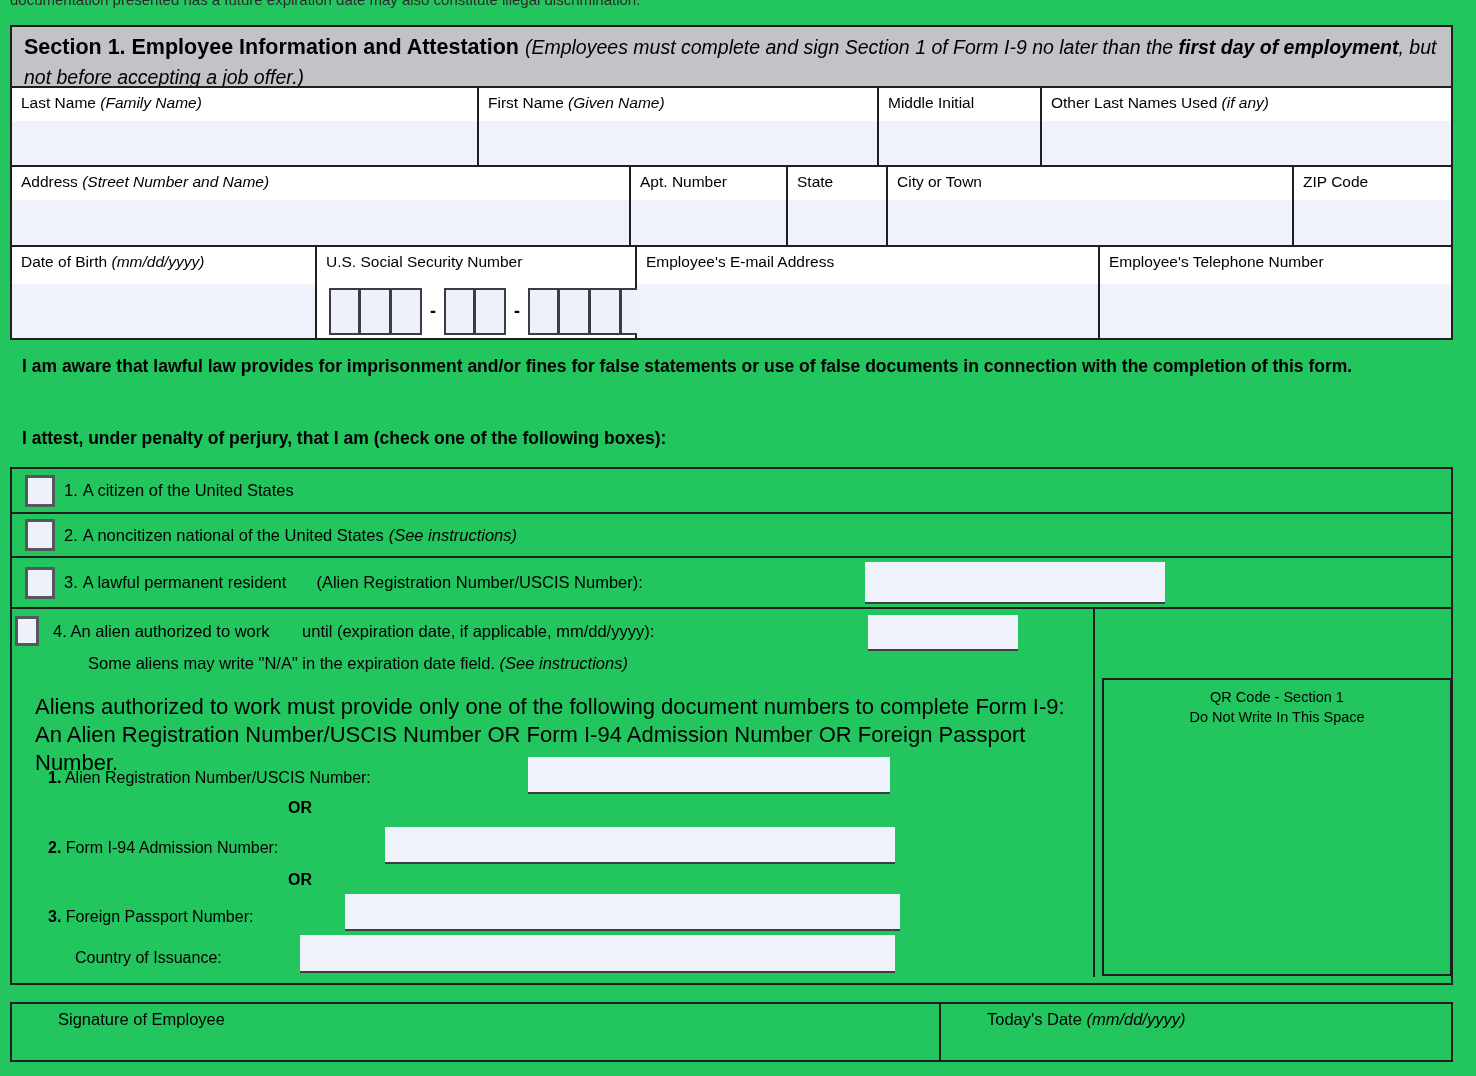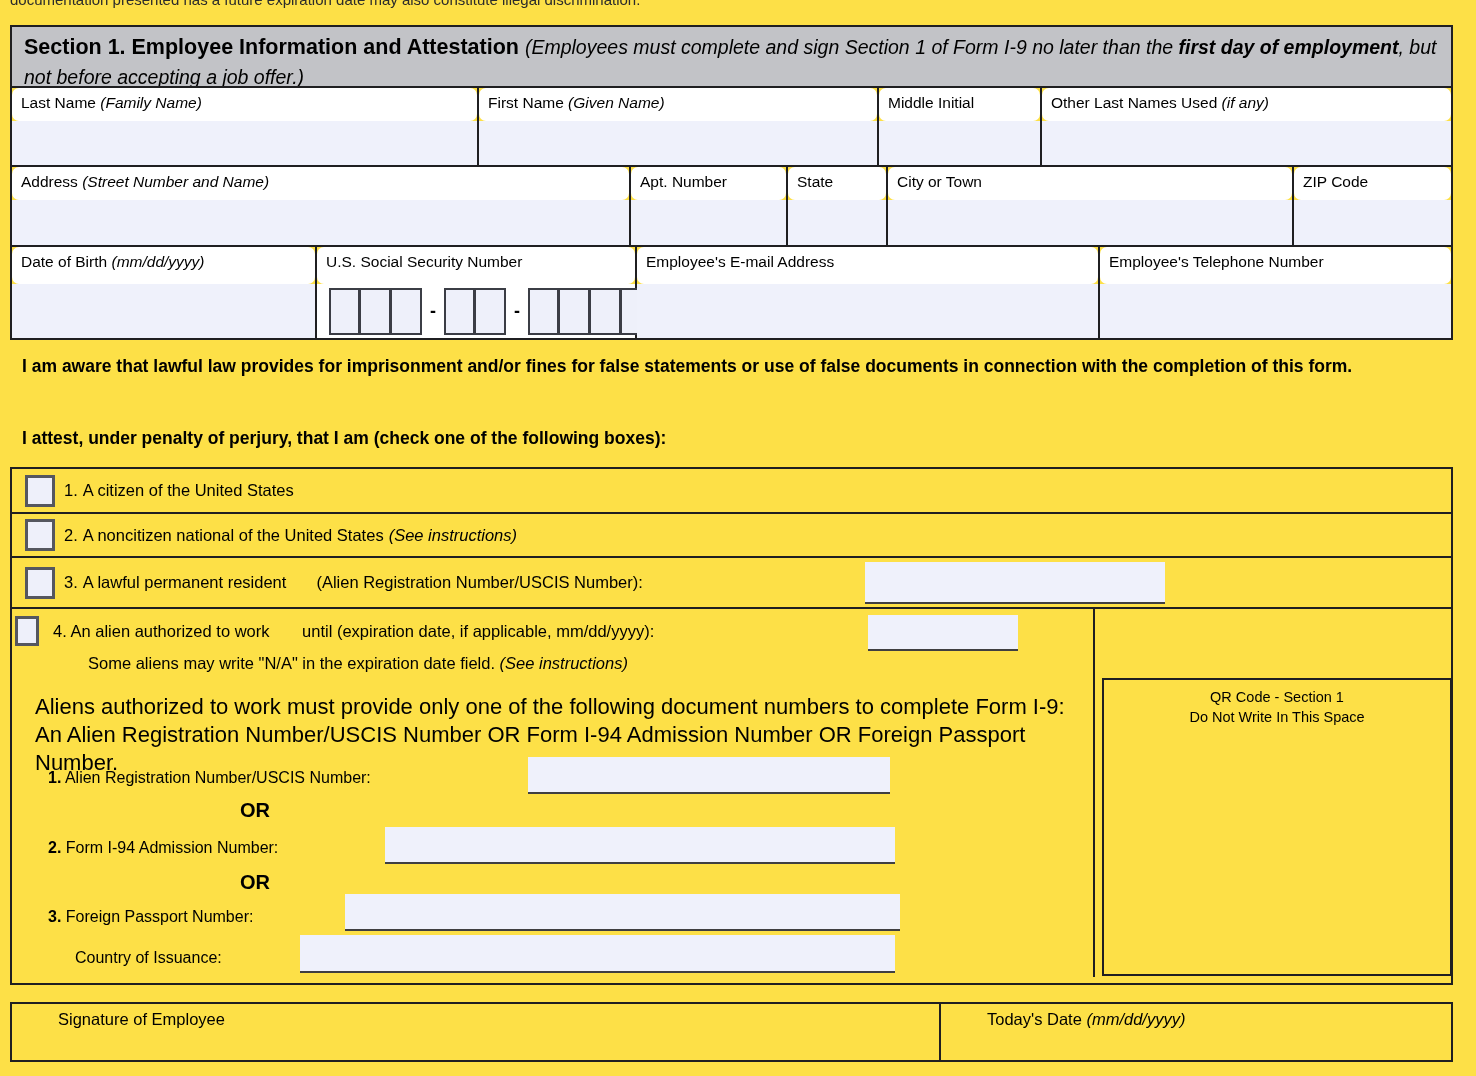--- a/index.html
+++ b/index.html
@@ -6,39 +6,39 @@
     --border:#1f1f21;
     --field-bg:#eff1fb;
     --header-bg:#c2c3c7;
     --cb-border:#55575f;
     --cb-fill:#eef0fa;
     --underline:#3f3f41;
   }
   *{box-sizing:border-box;margin:0;padding:0;}
   html,body{background:#fff;}
   body{font-family:"Liberation Sans","DejaVu Sans",sans-serif;color:#000;}
-  #page{position:relative;width:1476px;height:1076px;background:#fde047;overflow:hidden;}
+  #page{position:relative;width:1476px;height:1076px;background:#22c55e;overflow:hidden;}
   .abs{position:absolute;}
   .hint{font-style:italic;}
   .clipped-top{left:10px;top:-9px;font-size:15px;color:#2b2b2b;white-space:nowrap;}
 
   
   .sec-header{left:10px;top:25px;width:1443px;height:63px;background:var(--header-bg);
     border:2px solid var(--border);padding:6px 12px 4px 12px;line-height:28px;}
   .sec-title{font-weight:bold;font-size:21.5px;}
   .sec-note{font-style:italic;font-size:19.5px;}
   .sec-note-b{font-weight:bold;}
 
   
   .info-table{left:10px;top:86px;width:1443px;border:2px solid var(--border);border-top-width:2px;}
   .i-row{display:flex;border-bottom:2px solid var(--border);}
   .i-row:last-child{border-bottom:none;}
   .i-cell{display:flex;flex-direction:column;border-right:2px solid var(--border);}
   .i-cell:last-child{border-right:none;flex:1;}
-  .cell-label{padding:5px 8px 2px 9px;font-size:15.5px;line-height:20px;background:#fff;border-radius:7px;}
+  .cell-label{padding:5px 8px 2px 9px;font-size:15.5px;line-height:20px;background:#fff;}
   .cell-field{flex:1;background:var(--field-bg);font-size:15px;padding:2px 6px;}
   .r1{height:79px;} .r2{height:80px;} .r3{height:91px;}
   .r1 .cell-label,.r2 .cell-label{height:33px;}
   .r3 .cell-label{height:37px;}
 
   
   .ssn-area{flex:1;background:#fff;display:flex;align-items:center;padding-left:12px;}
   .ssn-group{display:flex;}
   .ssn-cell{width:31px;height:47px;background:var(--cb-fill);border:2px solid #3b3d45;border-left-width:1px;display:inline-block;}
   .ssn-group .ssn-cell:first-child{border-left-width:2px;}
@@ -57,21 +57,21 @@
   .opt-text{margin-left:5px;}
   .opt-suffix{margin-left:30px;}
   .field{background:var(--field-bg);border-bottom:2px solid var(--underline);font-size:15px;}
   .row4{position:relative;border-bottom:none;height:368px;}
   .cb-small{width:24px;height:30px;border-width:3px;}
   .right-col{position:absolute;left:1081px;top:0;bottom:0;right:0;border-left:2px solid var(--border);}
   .qr-box{position:absolute;left:7px;top:69px;width:350px;height:298px;border:2px solid var(--border);
     text-align:center;padding-top:7px;font-size:14.5px;line-height:20px;}
   .italic-para{font-size:22px;line-height:28px;}
   .doc-label{font-size:16px;} .doc-num{font-weight:bold;}
-  .or-label{font-weight:bold;font-size:20px;}
+  .or-label{font-weight:bold;font-size:16px;margin-left:48px;}
 
   
   .sig-row{left:10px;top:1002px;width:1443px;height:60px;border:2px solid var(--border);display:flex;}
   .sig-cell{position:relative;font-size:16.5px;padding:6px 0 0 10px;margin-left:36px;}
   .sig-left{width:893px;border-right:2px solid var(--border);}
   .sig-right{flex:1;}
   .sig-input{position:absolute;left:0;top:28px;right:0;bottom:0;}
 </style>
 </head>
 <body>

